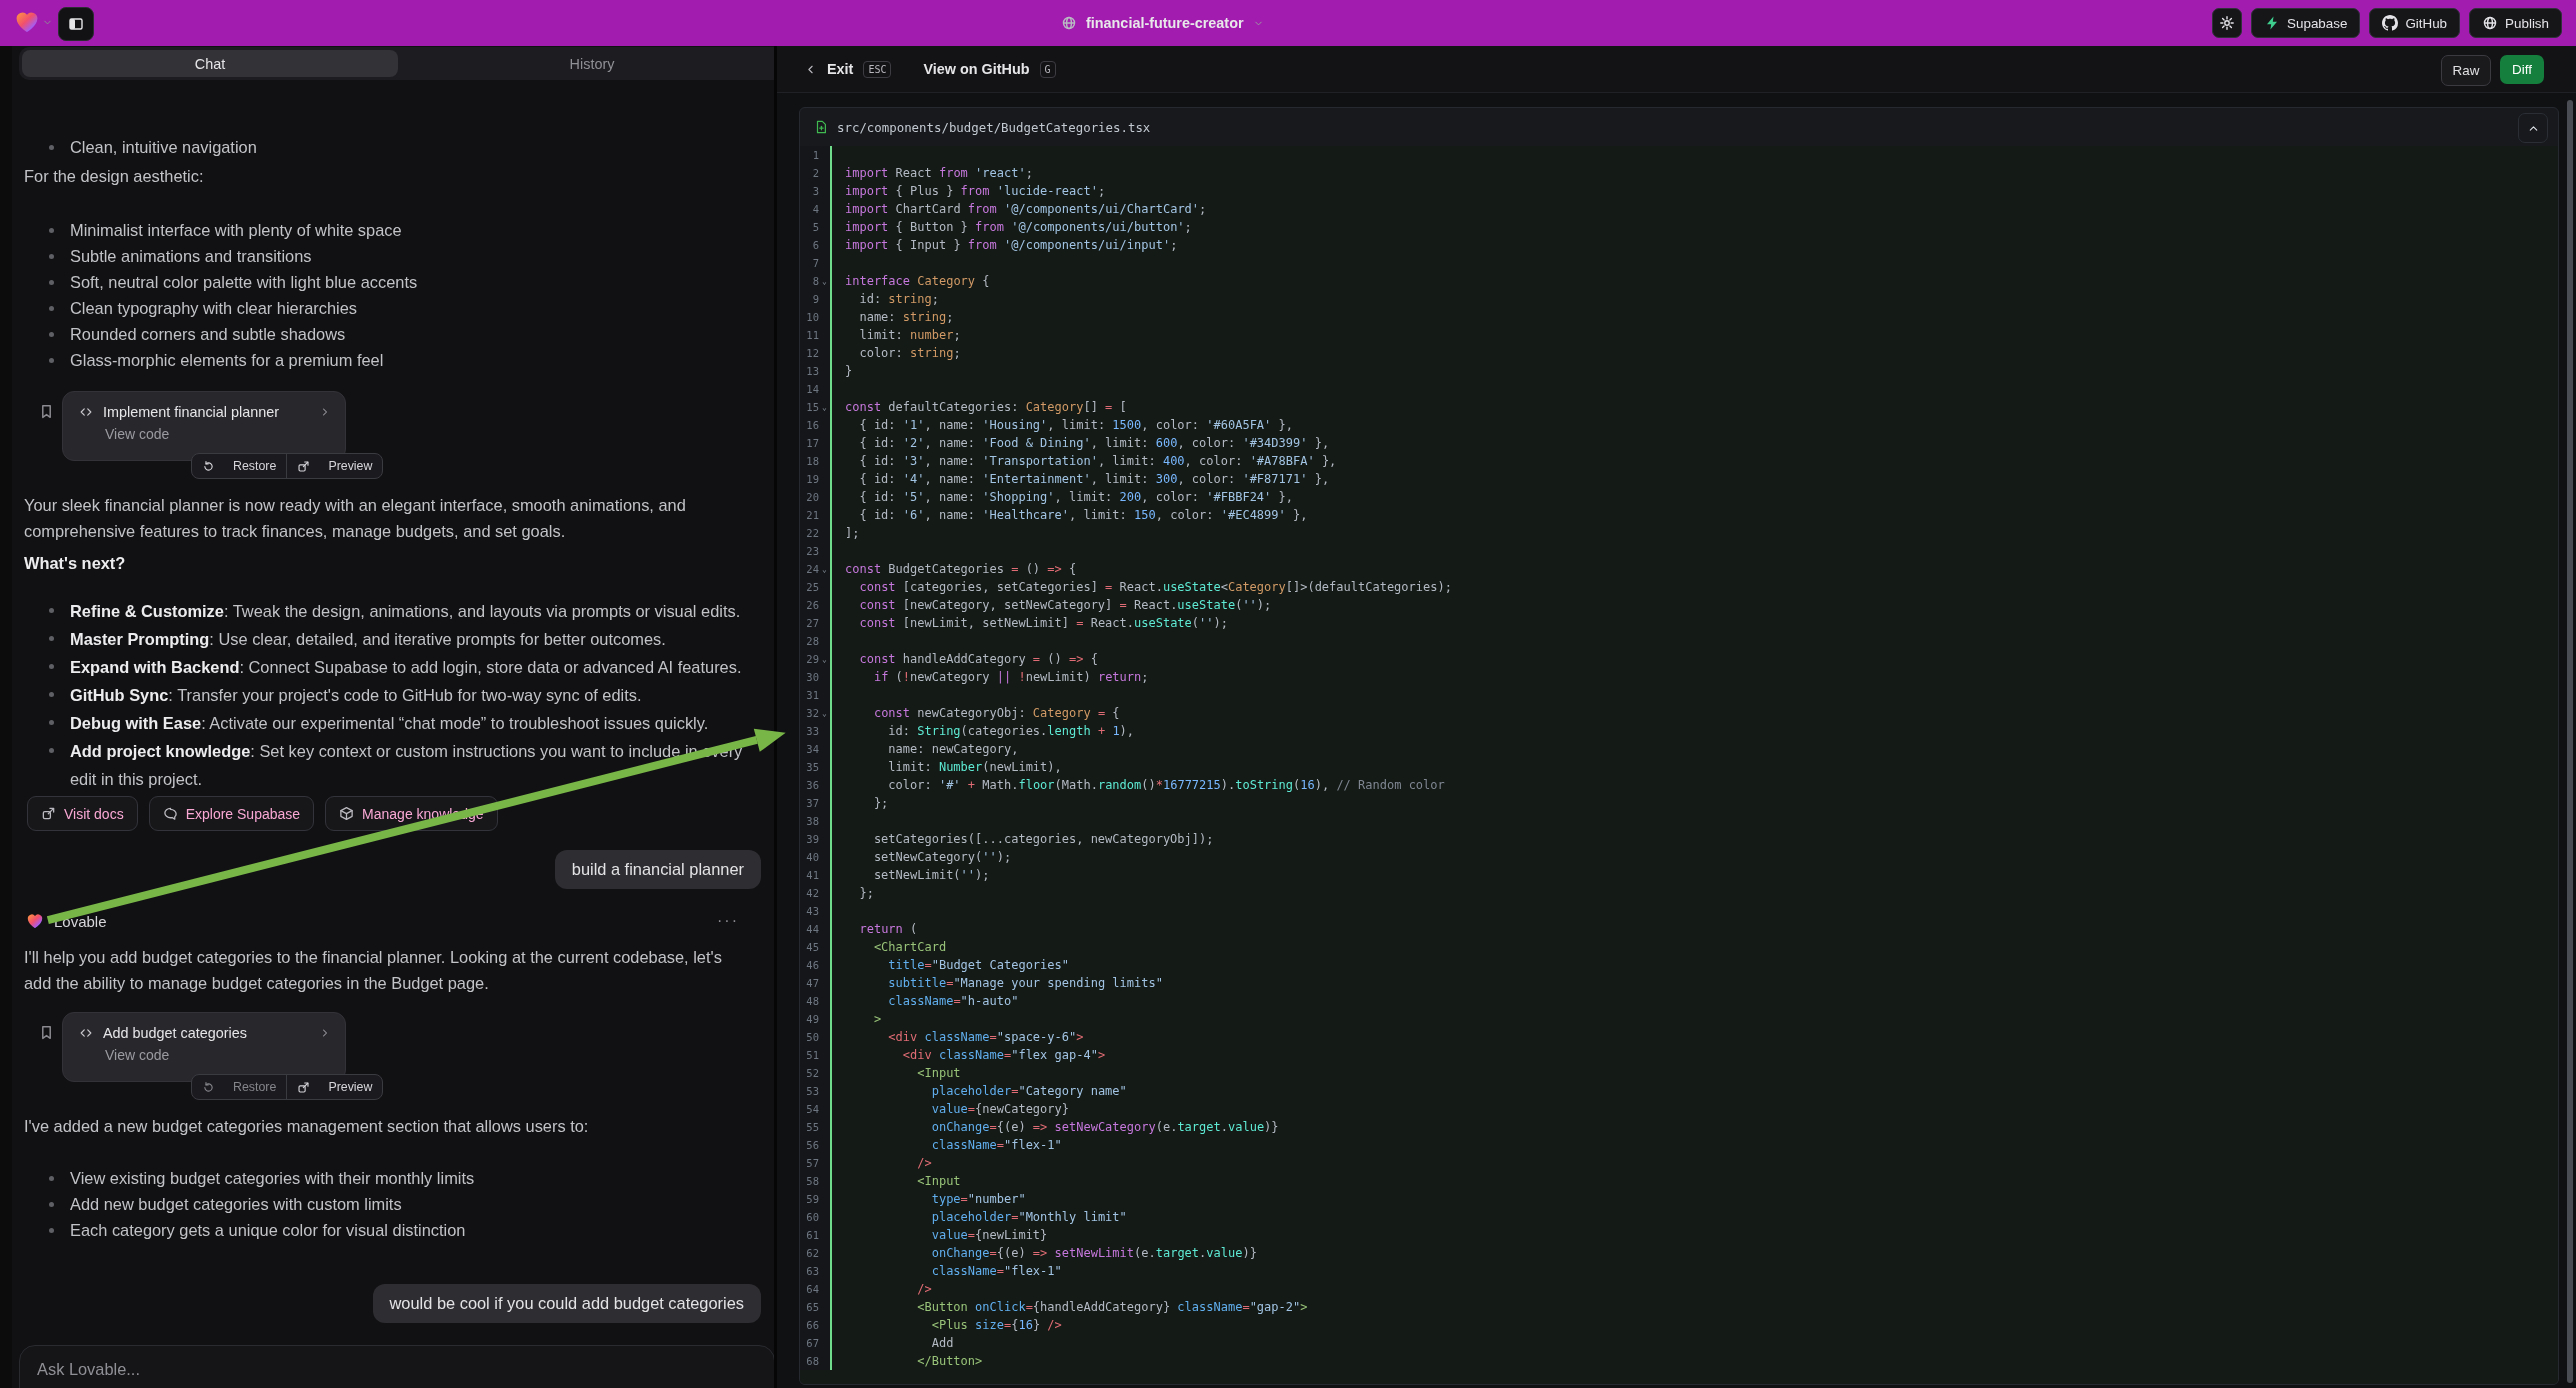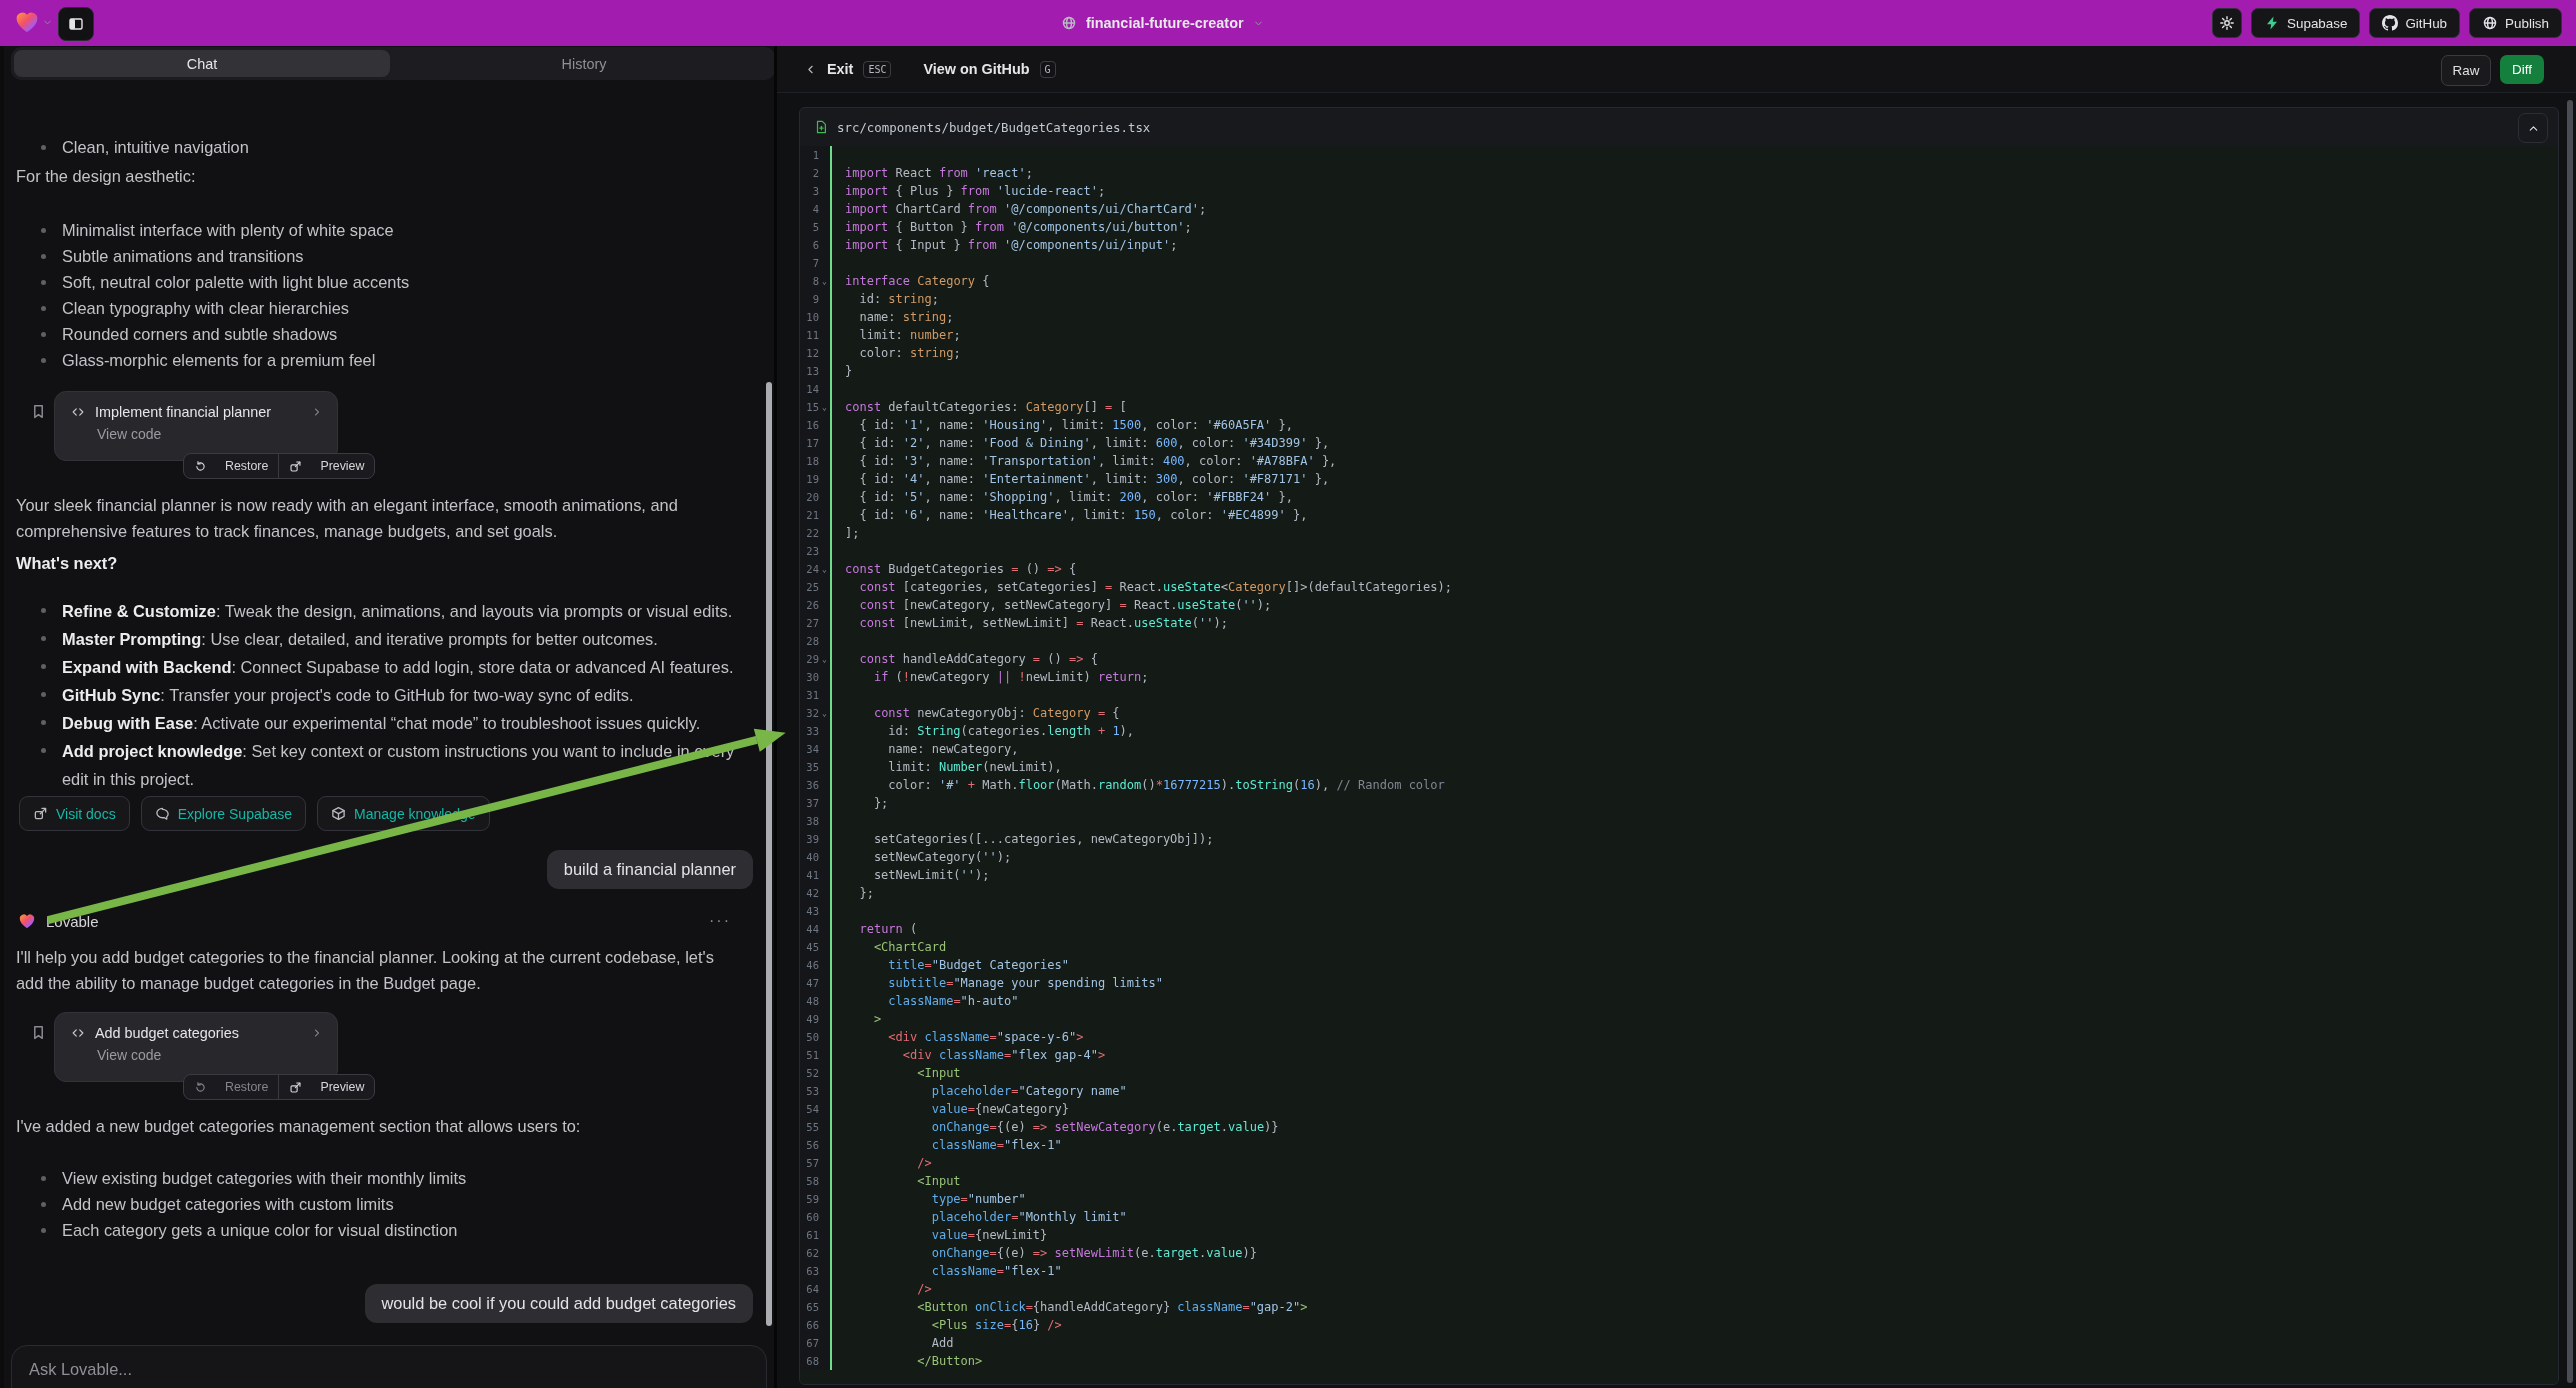--- a/index.html
+++ b/index.html
@@ -18,21 +18,21 @@
   #project{left:1061px;top:9px;height:28px;display:flex;align-items:center;gap:9px;color:#e8e8ea;
     font-size:14.4px;font-weight:600;}
   #project .icon{color:#b9bcc2;}
   #project .chev{color:#9a9aa0;}
   #top-actions{right:14px;top:8px;display:flex;gap:9px;align-items:center;}
   .tb-btn{height:28px;border:1px solid #30313a;border-radius:7px;background:#161619;display:flex;
     align-items:center;gap:7px;padding:0 12px;font-size:13.4px;color:#e4e4e8;}
   .tb-btn.sq{width:28px;padding:0;justify-content:center;}
 
   
-  #chat-panel{left:4px;top:46px;width:775px;height:1342px;background:#111113;}
+  #chat-panel{left:12px;top:46px;width:775px;height:1342px;background:#111113;}
   #tabs{left:7px;top:1px;width:764px;height:33px;background:#1d1d21;border-radius:10px;display:flex;padding:0;}
   .tab{flex:1;display:flex;align-items:center;justify-content:center;font-size:14.4px;color:#8f8f96;
        border-radius:8px;margin:3px;}
   .tab.active{background:#323237;color:#e6e6e9;}
   #chat-blocks{left:0;top:0;width:775px;height:1342px;}
 
   .para{position:absolute;left:12px;width:723px;font-size:16.4px;line-height:26px;color:#c2c3c7;}
   .heading{position:absolute;left:12px;width:723px;font-size:16.4px;font-weight:700;color:#ececef;}
   ul.blist{position:absolute;left:0;margin:12px;padding:0;list-style:none;width:747px;}
   ul.blist li{position:relative;padding-left:46px;line-height:26px;font-size:16.4px;color:#c2c3c7;}
@@ -51,21 +51,21 @@
   .codecard .chev{color:#9a9aa1;}
   .codecard .link{padding:6px 0 0 42px;font-size:14px;color:#9a9aa1;}
   .codecard .pill{position:absolute;left:179px;top:62px;height:24px;background:#1b1b1f;border:1px solid #3a3a41;
      border-radius:8px;display:flex;align-items:center;}
   .codecard .pill .pbtn{display:flex;align-items:center;gap:18px;padding:0 10px;font-size:12.4px;color:#d6d6da;height:100%;}
   .codecard .pill .sep{width:1px;height:100%;background:#3a3a41;}
   .codecard .pill .dim{color:#84848b;}
 
   .btnrow{position:absolute;left:15px;display:flex;gap:11px;}
   .chat-btn{height:33px;border:1px solid #33343b;border-radius:9px;background:#17171a;display:flex;
-    align-items:center;gap:8px;padding:0 13px;font-size:14px;color:#14b8a6;}
+    align-items:center;gap:8px;padding:0 13px;font-size:14px;color:#f9a8d4;}
   .chat-btn .icon{color:#b9b9bf;}
 
   .user-bubble{position:absolute;right:26px;background:#2e2e32;border-radius:12px;padding:10px 17px;
     font-size:16.4px;color:#e3e3e6;white-space:nowrap;}
 
   .lov-header{position:absolute;left:14px;width:747px;display:flex;align-items:center;gap:10px;}
   .lov-header .name{font-size:15px;color:#d6d6da;}
   .lov-header .menu{margin-left:auto;margin-right:34px;color:#8a8a90;font-size:16px;letter-spacing:2px;}
 
   #chat-scrollbar{left:762px;top:336px;width:6px;height:944px;background:#c7c8cc;border-radius:3px;opacity:.85;}

